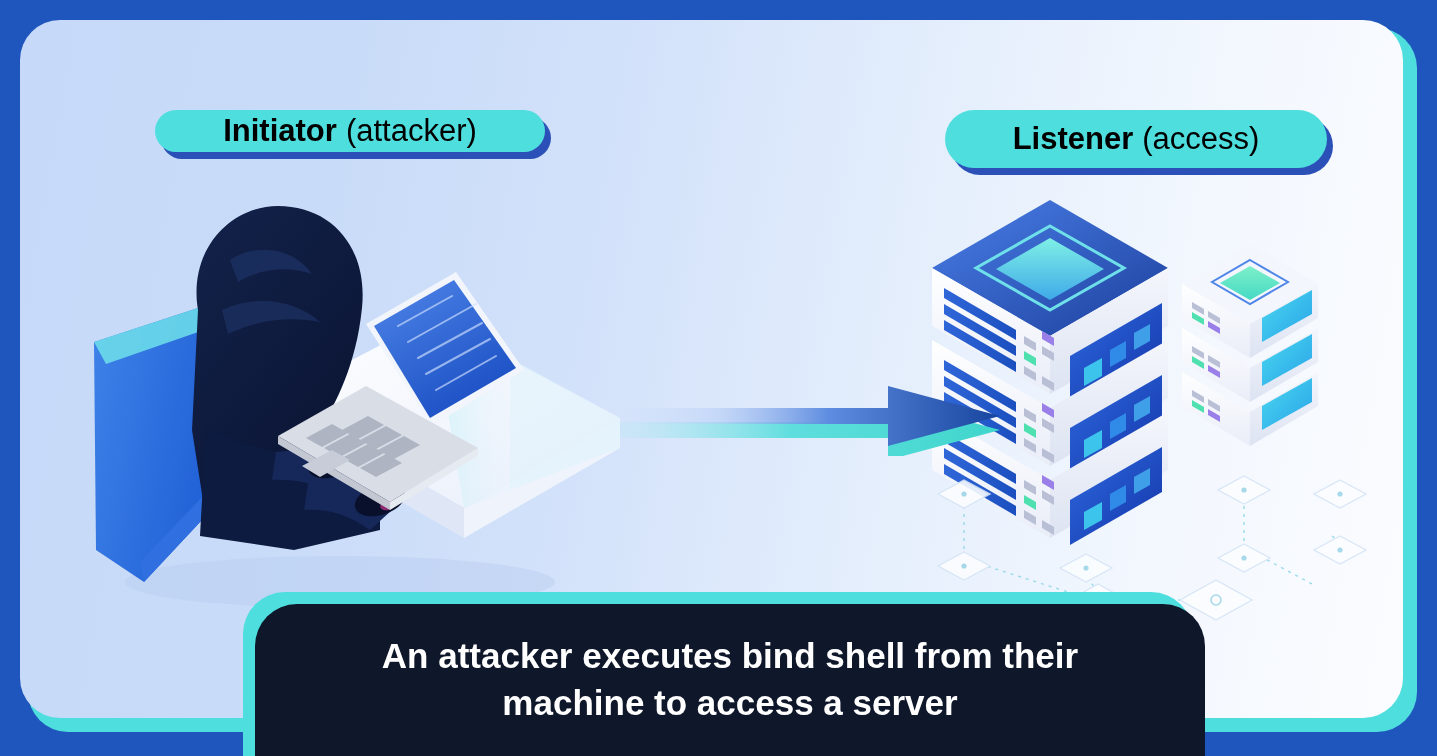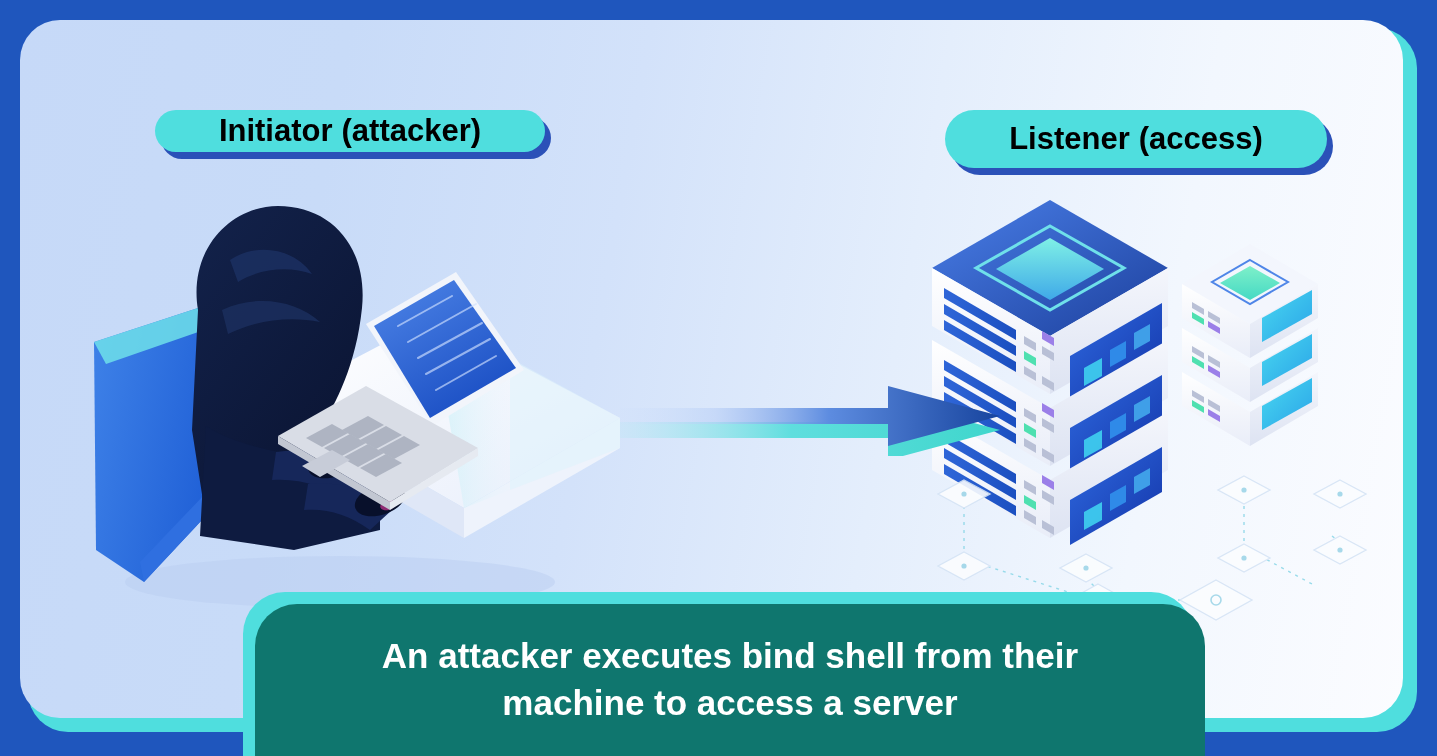--- a/index.html
+++ b/index.html
@@ -73,21 +73,21 @@
     display: flex;
     align-items: center;
     justify-content: center;
     color: #000;
     font-size: 31px;
     white-space: nowrap;
     padding: 0 28px;
     box-sizing: border-box;
   }
   .pill .strong { font-weight: bold; }
-  .pill .light  { font-weight: bold; margin-left: 9px; }
+  .pill .light  { font-weight: normal; margin-left: 9px; }
 
   #pill-initiator { left: 135px; top: 90px; width: 390px; height: 42px; }
   #pill-listener  { left: 925px; top: 90px; width: 382px; height: 58px; }
 
   
   #bind-shell {
     position: absolute;
     left: 548px;
     top: 262px;
     font-size: 66px;
@@ -144,21 +144,21 @@
     height: 164px;
     background: #4fdede;
     border-radius: 42px 42px 0 0;
   }
   #caption {
     position: absolute;
     left: 12px;
     top: 12px;
     width: 950px;
     height: 152px;
-    background: #0f766e;
+    background: #0f172a;
     border-radius: 42px 42px 0 0;
     display: flex;
     align-items: flex-start;
     justify-content: center;
     padding-top: 28px;
     box-sizing: border-box;
   }
   #caption-text {
     color: #ffffff;
     font-size: 35px;

